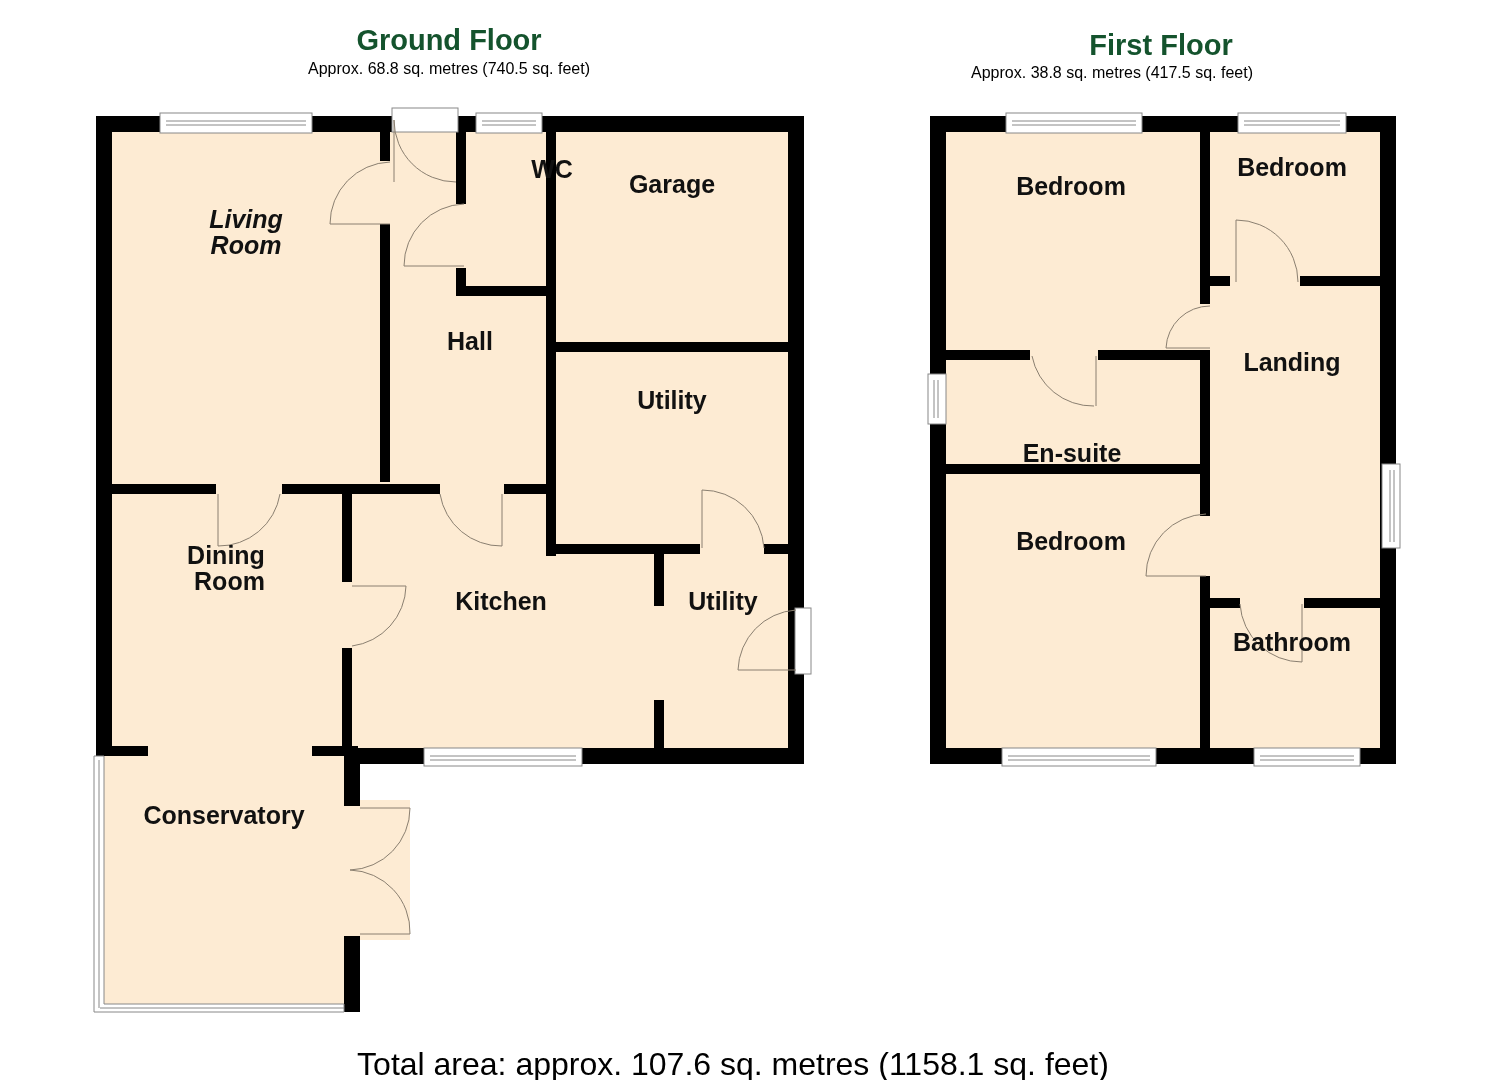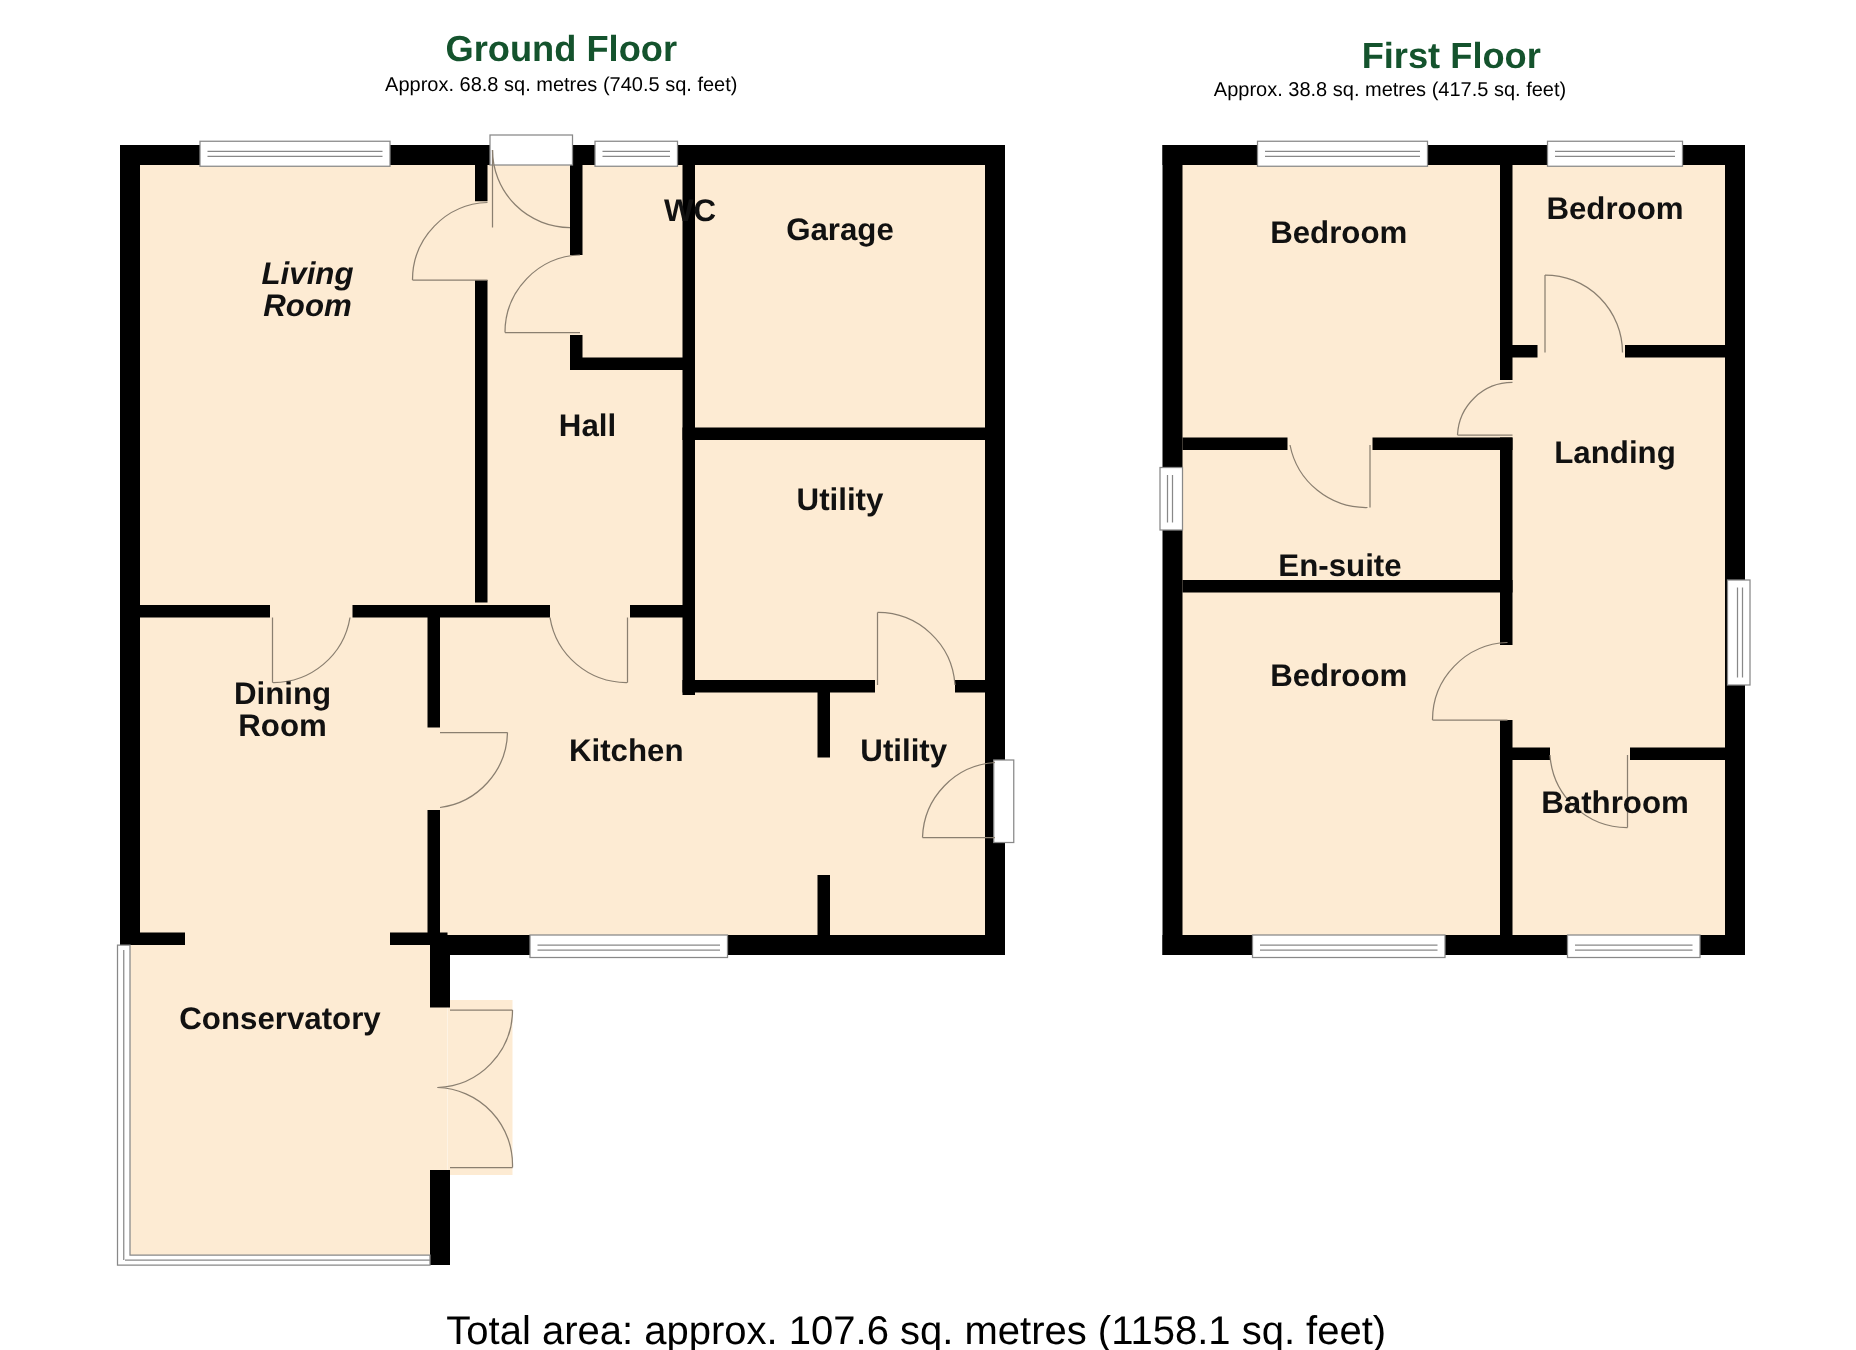--- a/index.html
+++ b/index.html
@@ -145,21 +145,21 @@
     </g>
   </g>
 </svg>
 
 <div class="room-label" style="left:246px; top:232px;font-style:italic;">Living
 Room</div>
 <div class="room-label" style="left:508px; top:169px;margin-left:44px;">WC</div>
 <div class="room-label" style="left:672px; top:184px;">Garage</div>
 <div class="room-label" style="left:470px; top:341px;">Hall</div>
 <div class="room-label" style="left:672px; top:400px;">Utility</div>
-<div class="room-label" style="left:226px; top:568px;">Dining
+<div class="room-label" style="left:226px; top:568px;text-align:right;">Dining
 Room</div>
 <div class="room-label" style="left:501px; top:601px;">Kitchen</div>
 <div class="room-label" style="left:723px; top:601px;">Utility</div>
 <div class="room-label" style="left:224px; top:815px;">Conservatory</div>
 
 <div class="room-label" style="left:1071px; top:186px;">Bedroom</div>
 <div class="room-label" style="left:1292px; top:167px;">Bedroom</div>
 <div class="room-label" style="left:1292px; top:362px;text-align:center;">Landing</div>
 <div class="room-label" style="left:1072px; top:405px;margin-top:48px;">En-suite</div>
 <div class="room-label" style="left:1071px; top:541px;">Bedroom</div>

